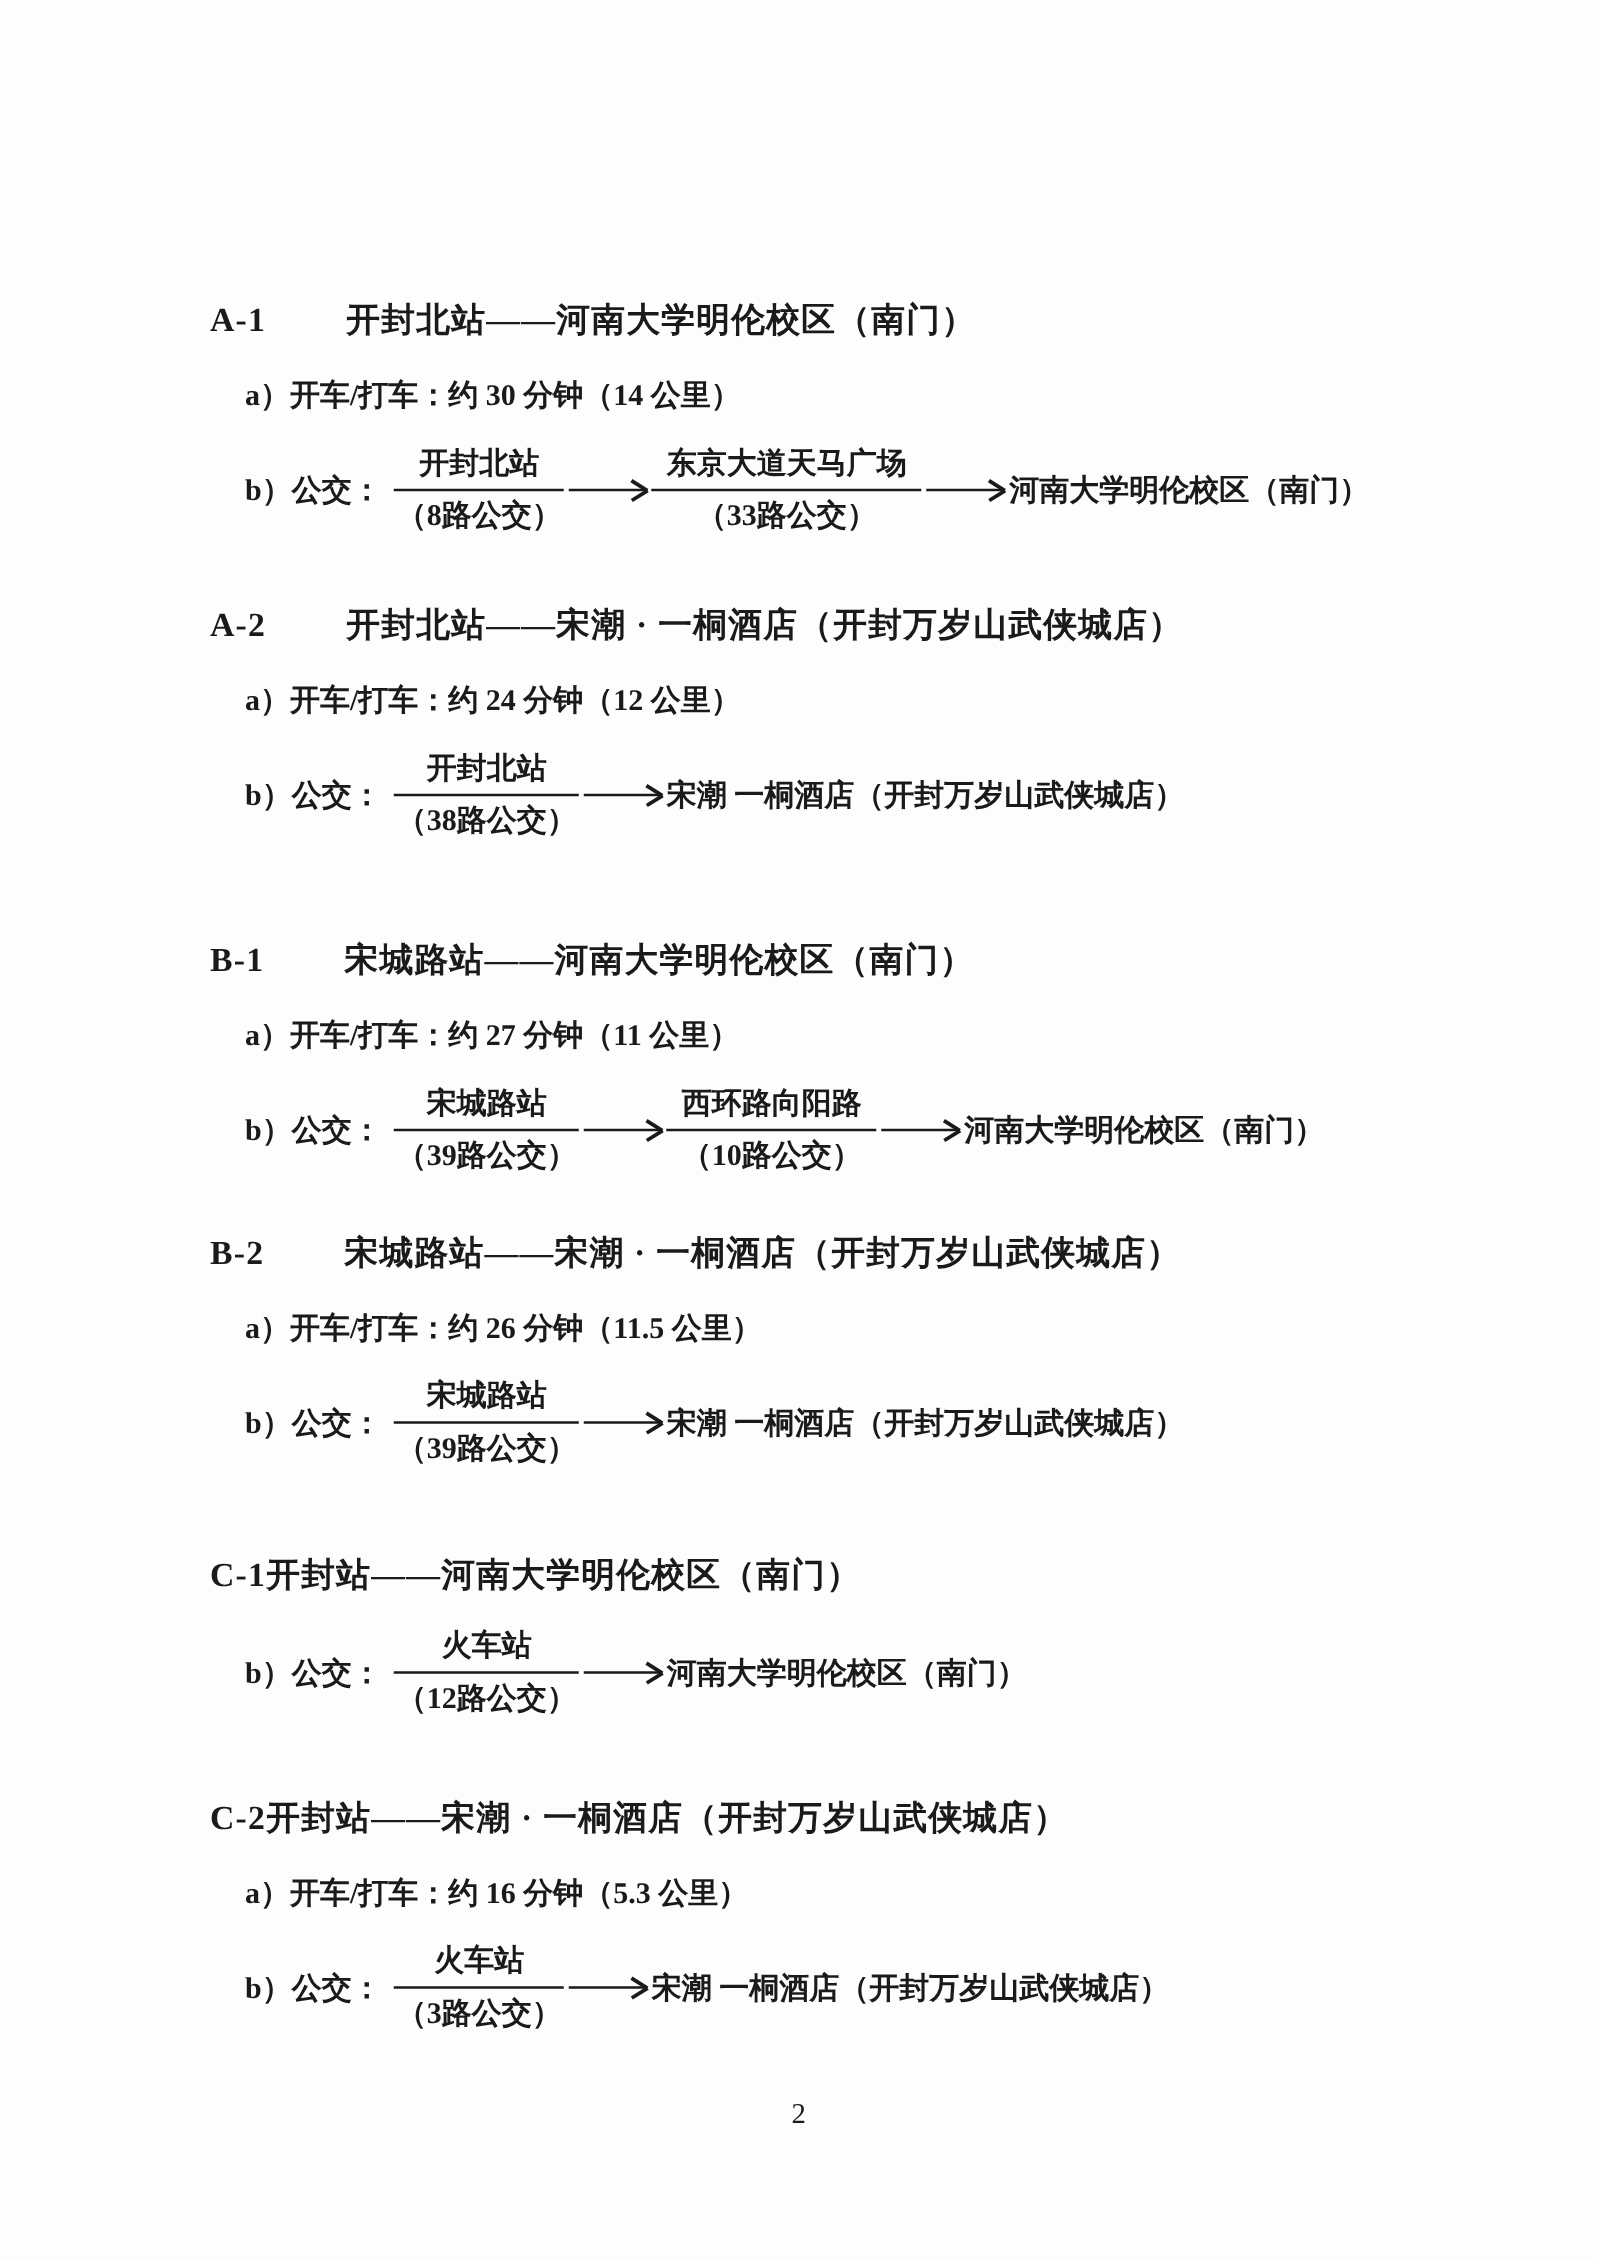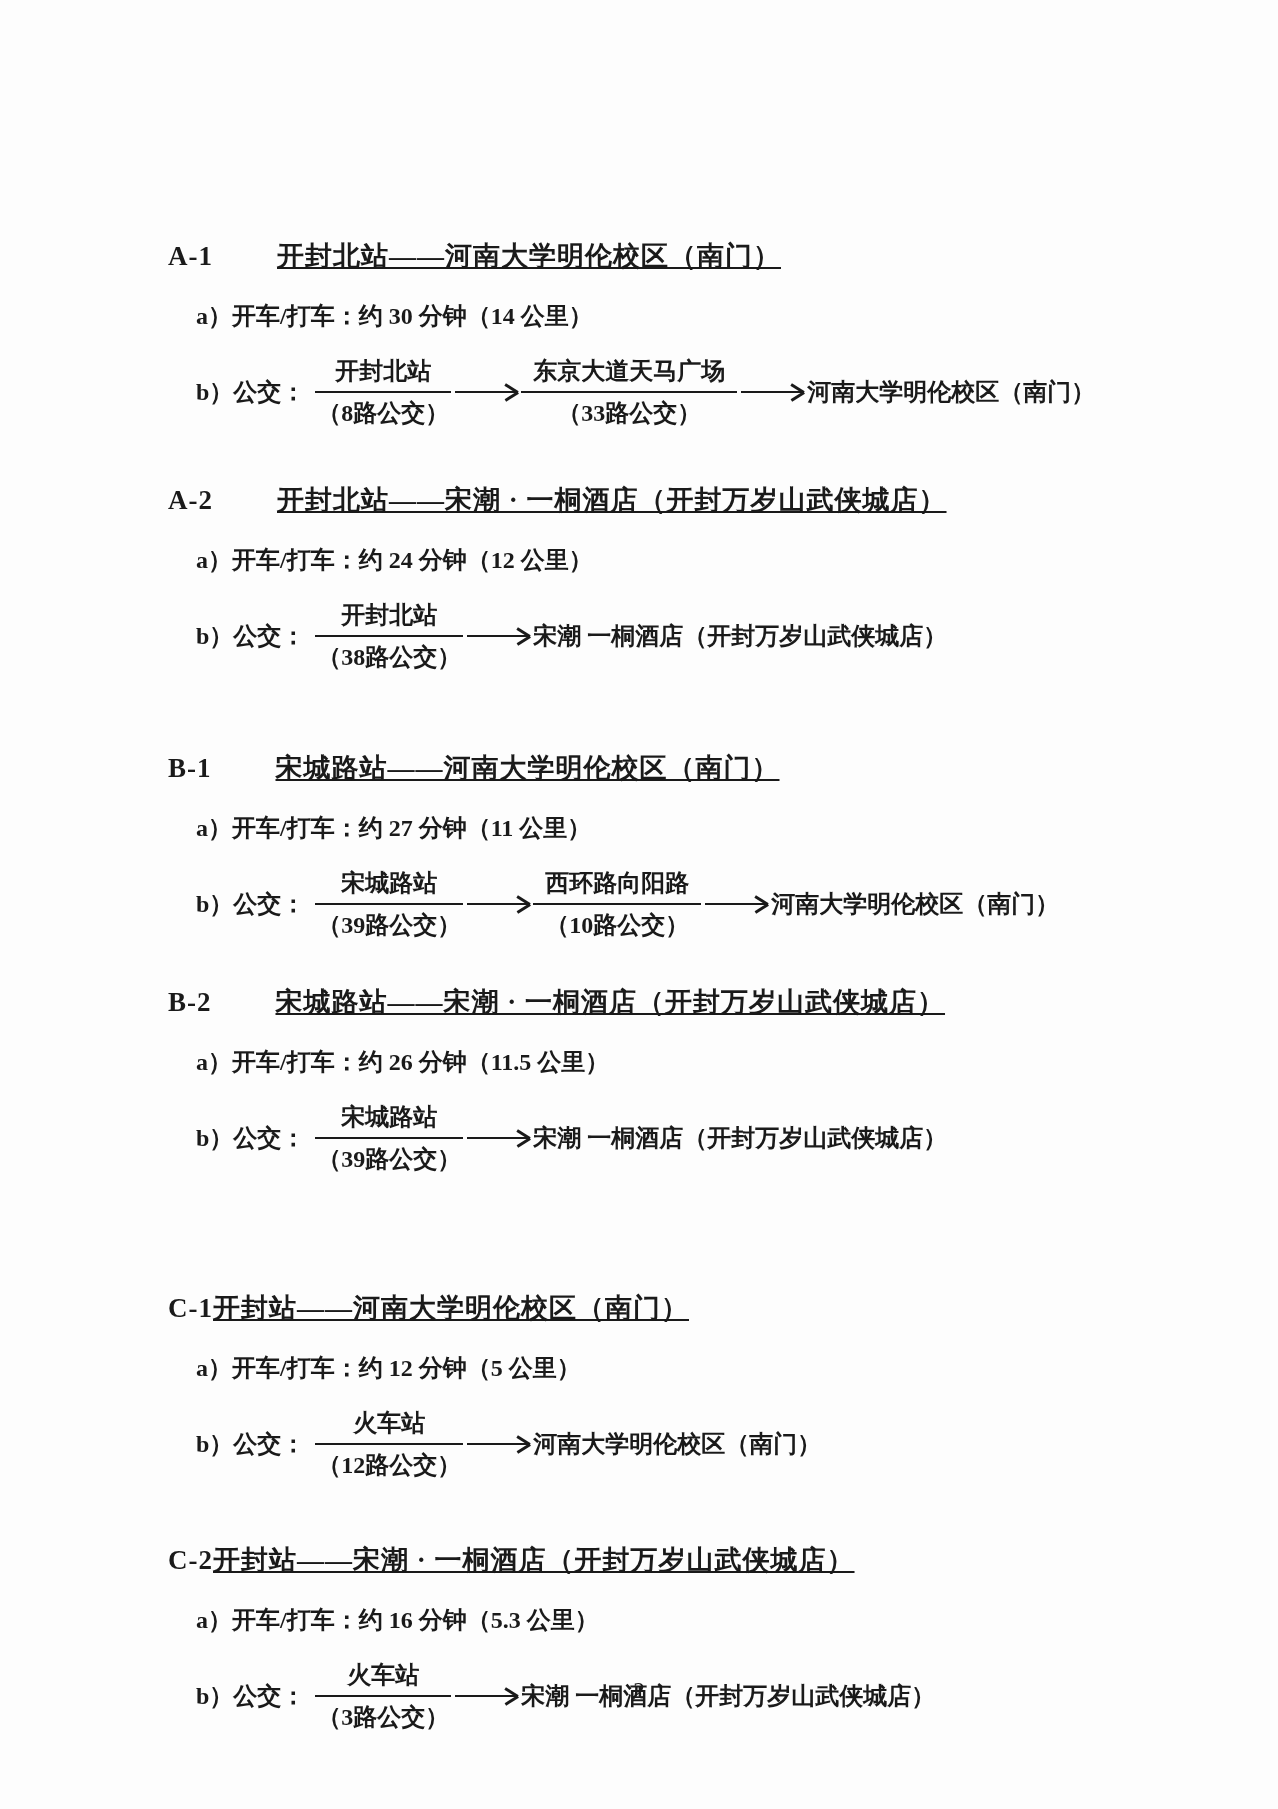--- a/index.html
+++ b/index.html
@@ -18,27 +18,26 @@
   }
   .doc-title {
     font-size: 29px; font-weight: bold;
     letter-spacing: 2px;
   }
   .section { margin-left: 20px; }
   .mt-a { margin-top: 50px; }
   .mt-b { margin-top: 54px; }
   .mt-c { margin-top: 78px; }
   .mt-d { margin-top: 44px; }
-  .mt-e { margin-top: 116px; }
+  .mt-e { margin-top: 68px; }
   .mt-f { margin-top: 62px; }
   .sec-heading {
     font-size: 27px; font-weight: bold;
     letter-spacing: 1px;
     white-space: nowrap;
-    text-decoration: underline;
   }
   .sec-label { display: inline-block; }
   .sec-label.gap { margin-right: 64px; }
   .drive-line {
     margin: 26px 0 0 28px;
     font-size: 24px;
     white-space: nowrap;
   }
   .drive-label { font-weight: bold; }
   .drive-value { font-weight: bold; }
@@ -176,23 +175,20 @@
       </span>
       <span class="arrow"></span>
       <span class="dest">宋潮 一桐酒店（开封万岁山武侠城店）</span>
     </div>
   </div>
 
   <div class="section mt-e">
     <div class="sec-heading">
       <span class="sec-label">C-1</span><span>开封站——河南大学明伦校区（南门）</span>
     </div>
-    <div class="drive-line">
-      <span class="drive-label">a）开车/打车：</span><span class="drive-value">约 12 分钟（5 公里）</span>
-    </div>
     <div class="bus-line">
       <span class="bus-label">b）公交：</span>
       <span class="frac">
         <span class="num">火车站</span>
         <span class="den">（12路公交）</span>
       </span>
       <span class="arrow"></span>
       <span class="dest">河南大学明伦校区（南门）</span>
     </div>
   </div>

